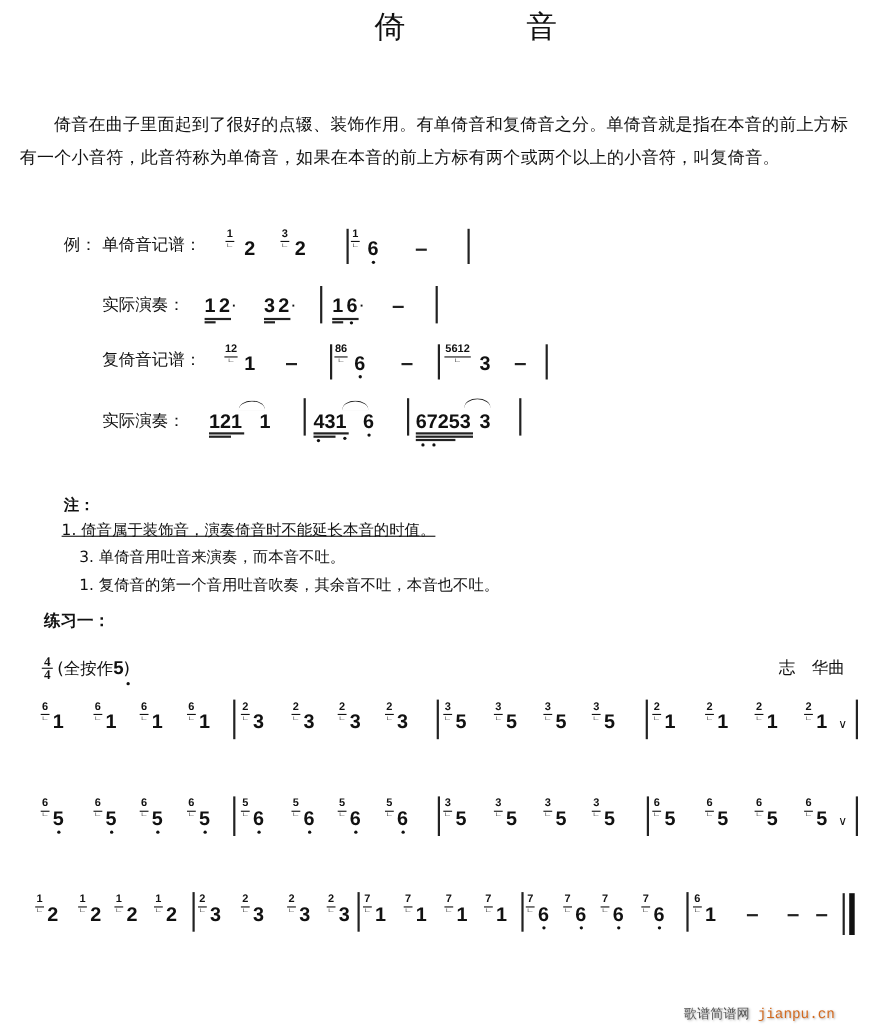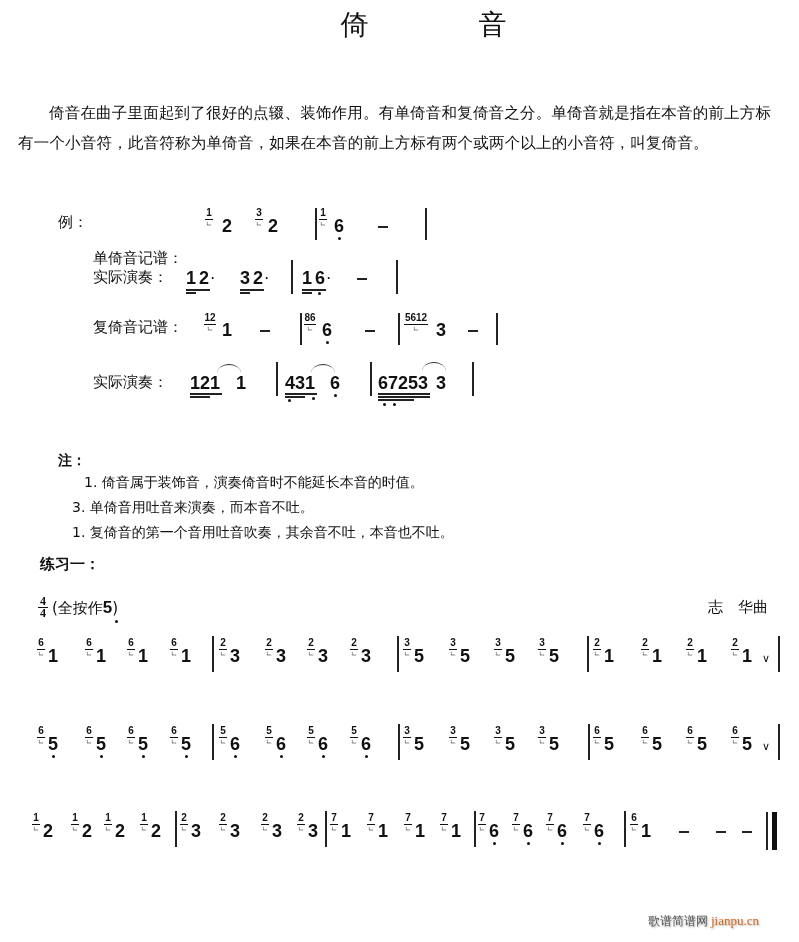--- a/index.html
+++ b/index.html
@@ -35,44 +35,44 @@
   .grace .hook { display: block; font-size: 8px; font-weight: normal; line-height: 7px; }
   .bar { position: absolute; width: 1.5px; background: #222; }
   .dbar { position: absolute; width: 5px; background: #111; }
   .dash { position: absolute; width: 10px; height: 2px; background: #222; }
   .dot { position: absolute; width: 3px; height: 3px; background: #111; border-radius: 50%; }
   .ul { position: absolute; height: 1.5px; background: #222; }
   .slur { position: absolute; border-top: 1.5px solid #222; border-radius: 50% 50% 0 0 / 100% 100% 0 0; height: 8px; }
   .breath { position: absolute; font-family: "DejaVu Sans", sans-serif; font-size: 11px; }
   .notes { font-family: "DejaVu Sans", sans-serif; font-size: 14px; line-height: 25px; }
   .watermark {
-    right: 40px; bottom: 12px; font-family: Liberation Serif, serif; font-size: 12px; color: #555;
+    right: 40px; bottom: 12px; font-family: Liberation Mono, monospace; font-size: 12px; color: #555;
     text-shadow: 1px 1px 2px #aaa;
   }
   .watermark .url { color: #d2691e; font-size: 13px; }
 </style>
 </head>
 <body>
 
 <div class="abs title">
   <span class="t1">倚</span><span>音</span>
 </div>
 
 <div class="abs para">倚音在曲子里面起到了很好的点辍、装饰作用。有单倚音和复倚音之分。单倚音就是指在本音的前上方标有一个小音符，此音符称为单倚音，如果在本音的前上方标有两个或两个以上的小音符，叫复倚音。</div>
 
 <div class="abs label" style="left:58px;top:213px;">例：</div>
-<div class="abs label" style="left:93px;top:213px;margin-top:36px;">单倚音记谱：</div>
+<div class="abs label" style="left:93px;top:213px;">单倚音记谱：</div>
 <div class="abs label" style="left:93px;top:268px;">实际演奏：</div>
 <div class="abs label" style="left:93px;top:318px;">复倚音记谱：</div>
 <div class="abs label" style="left:93px;top:373px;">实际演奏：</div>
 
 <div id="examples-music"></div>
 
 <div class="abs notes" style="left:58px;top:448px;font-weight:bold;">注：</div>
-<div class="abs notes" style="left:84px;top:470px;">1. 倚音属于装饰音，演奏倚音时不能延长本音的时值。</div>
+<div class="abs notes" style="left:56px;top:470px;text-decoration:underline;">1. 倚音属于装饰音，演奏倚音时不能延长本音的时值。</div>
 <div class="abs notes" style="left:72px;top:495px;">3. 单倚音用吐音来演奏，而本音不吐。</div>
 <div class="abs notes" style="left:72px;top:520px;">1. 复倚音的第一个音用吐音吹奏，其余音不吐，本音也不吐。</div>
 <div class="abs notes" style="left:40px;top:552px;font-weight:bold;font-size:15px;">练习一：</div>
 
 <div class="abs" style="left:38px;top:596px;font-family:'Liberation Serif',serif;font-weight:bold;font-size:12px;line-height:11px;text-align:center;width:10px;">
   <div style="border-bottom:1px solid #111;">4</div>
   <div>4</div>
 </div>
 <div class="abs label" style="left:52px;top:598px;font-size:15px;"><span>(全按作</span><b style="font-family:'Liberation Sans',sans-serif;font-size:17px;position:relative;">5</b><span>)</span></div>
 <div class="dot" style="left:115px;top:620px;"></div>

